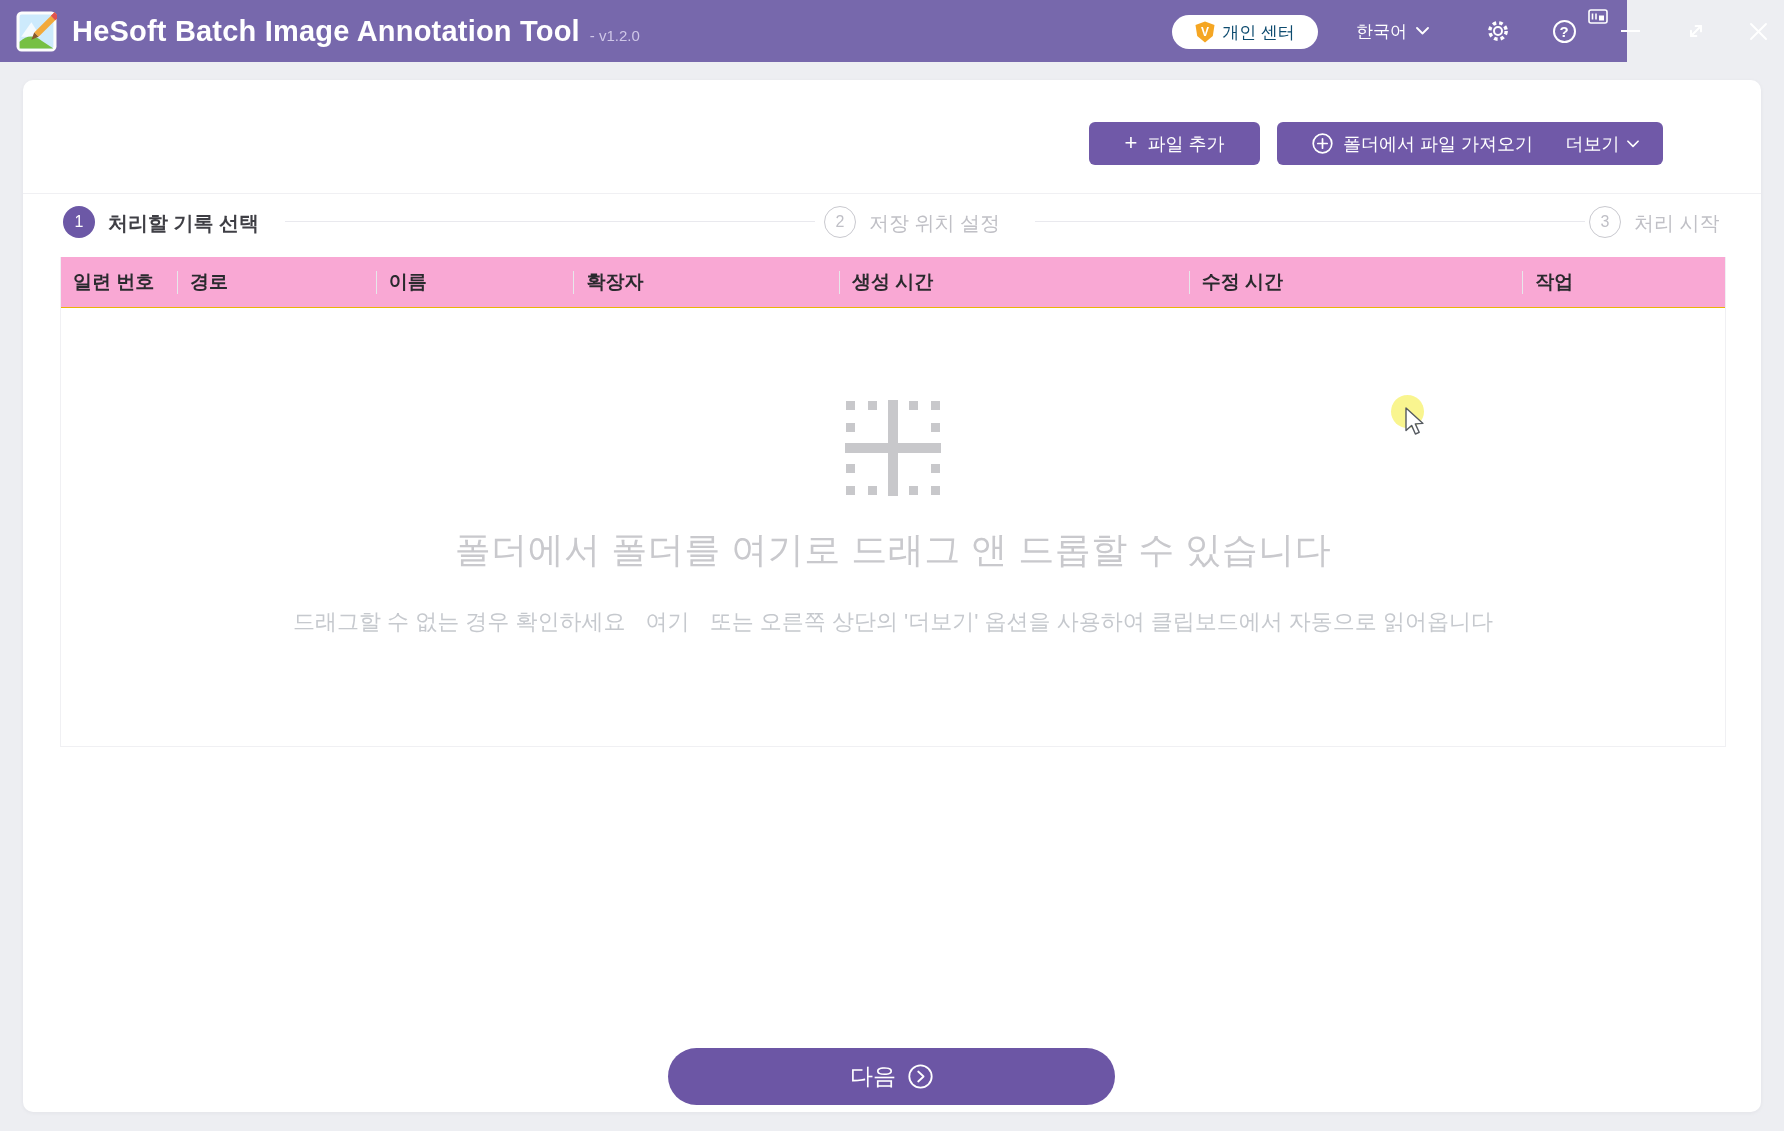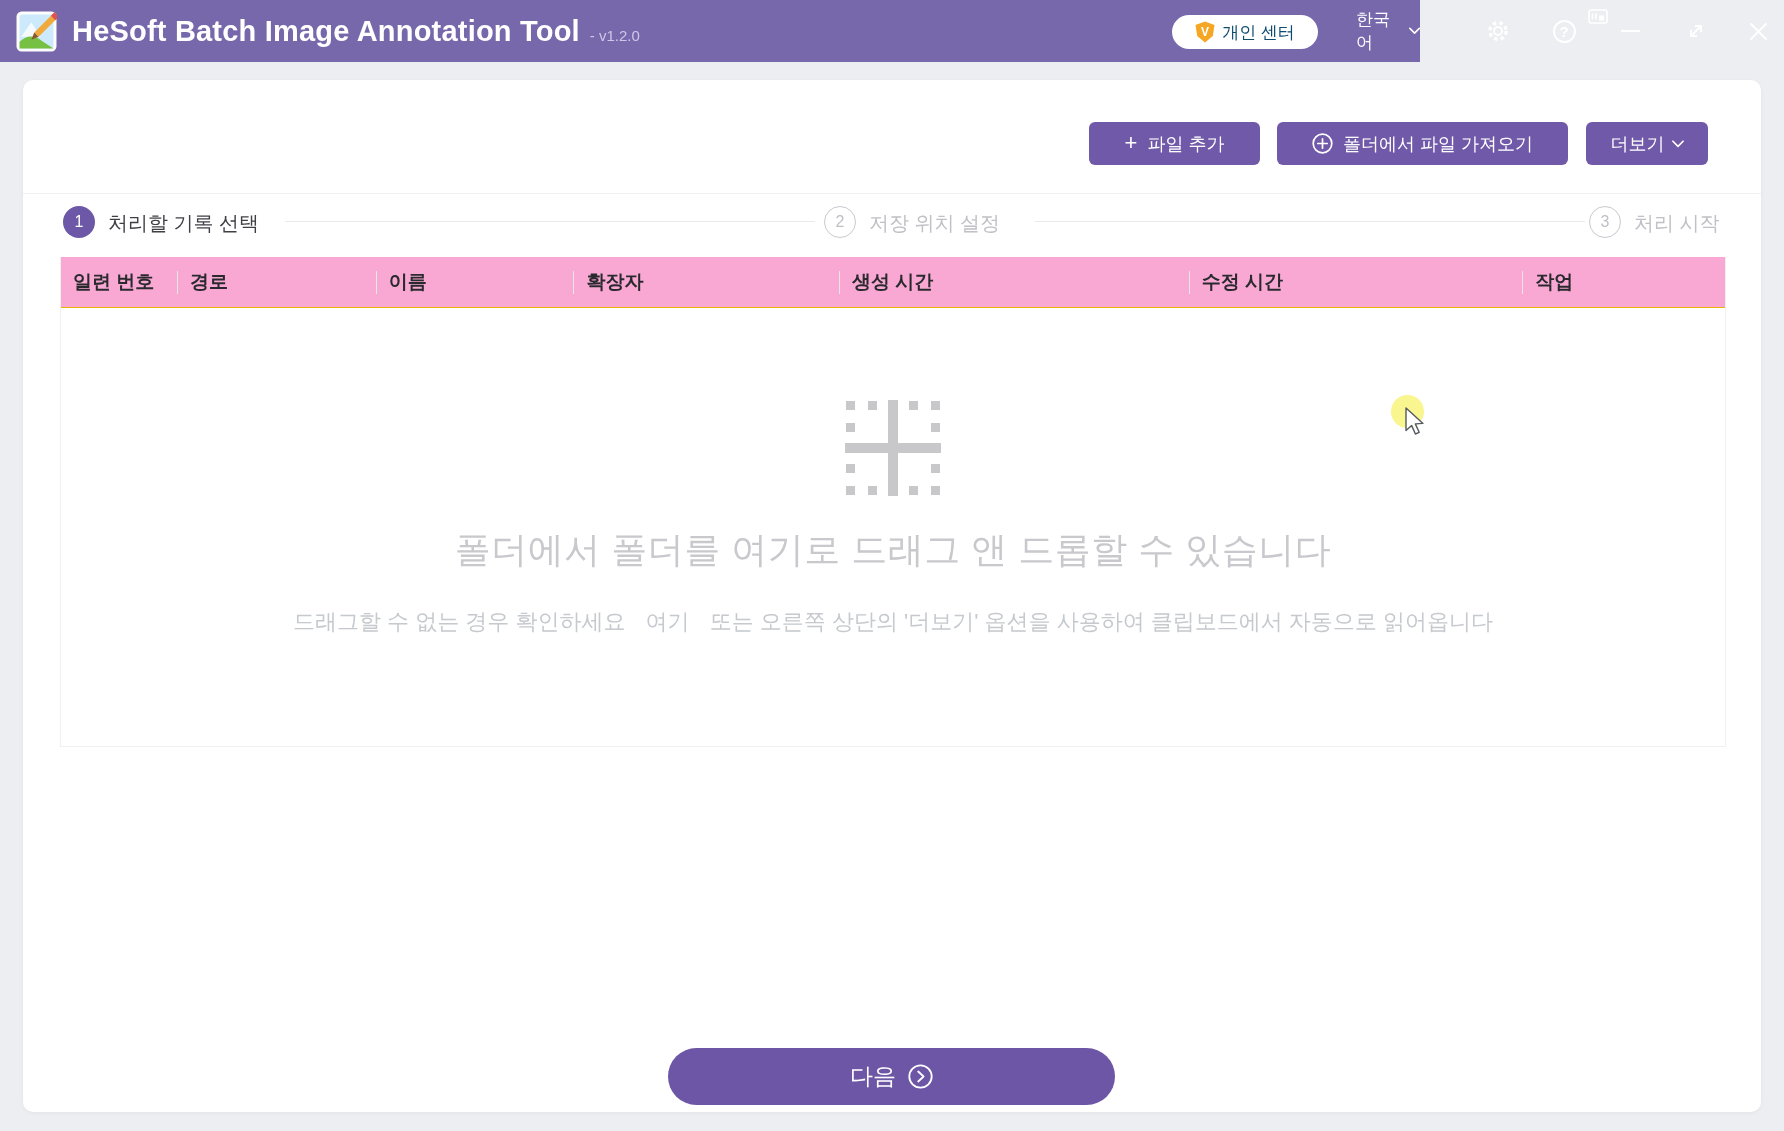--- a/index.html
+++ b/index.html
@@ -5,21 +5,21 @@
   * { box-sizing: border-box; margin: 0; padding: 0; }
   html,body { width:1784px; height:1131px; }
   body {
     position: relative;
     background:#edeef2;
     font-family:"Liberation Sans","DejaVu Sans",sans-serif;
     overflow:hidden;
   }
   
   .titlebar{
-    position:absolute; top:0; left:0; width:1420px; height:62px;
+    position:absolute; top:0; left:0; width:1627px; height:62px;
     background:#7768ac; display:flex; align-items:center;
   }
   .logo{ width:41px; height:41px; margin-left:16px; flex:0 0 auto; }
   .app-title{ color:#ffffff; font-size:29px; font-weight:700; margin-left:15px; letter-spacing:.2px; white-space:nowrap; }
   .app-version{ color:#cfc7e8; font-size:15px; margin-left:10px; margin-top:8px; }
   .tb-abs{ position:absolute; top:0; height:62px; display:flex; align-items:center; }
   .badge{
     position:absolute; left:1172px; top:15px; width:146px; height:34px;
     background:#ffffff; border-radius:17px; display:flex; align-items:center;
     justify-content:center; gap:7px; cursor:pointer;
@@ -45,34 +45,34 @@
     background:#ffffff; border-radius:10px; box-shadow:0 1px 4px rgba(40,40,60,.05);
   }
   .btn{
     position:absolute; top:42px; height:43px; background:#7059a8; color:#fff;
     border:none; border-radius:6px; font-size:18px;
     display:flex; align-items:center; justify-content:center; gap:10px;
     font-family:inherit; cursor:pointer;
   }
   .btn-add{ left:1066px; width:171px; }
   .btn-import{ left:1254px; width:291px; }
-  .btn-more{ left:1563px; width:122px;gap:7px; }
+  .btn-more{ left:1518px; width:122px;gap:7px; }
   .plus-glyph{ font-size:22px; font-weight:400; line-height:1; margin-top:-2px; }
   .toolbar-sep{ position:absolute; left:0; top:113px; width:1738px; height:1px; background:#f0f0f3; }
 
   
   .steps{ position:absolute; left:0; top:126px; width:1738px; height:32px; }
   .step-circle{
     position:absolute; top:0; width:32px; height:32px; border-radius:50%;
     display:flex; align-items:center; justify-content:center; font-size:16px;
   }
   .step-circle.active{ background:#6c58a6; color:#fff; }
   .step-circle.idle{ background:#fff; border:1px solid #c9c9cf; color:#bfbfc6; }
   .step-label{ position:absolute; top:4px; font-size:20px; white-space:nowrap; }
-  .step-label.active{ color:#3f3f45; font-weight:400; }
+  .step-label.active{ color:#3f3f45; font-weight:700; }
   .step-label.idle{ color:#c0c0c6; }
   .connector{ position:absolute; top:15px; height:1px; background:#e9e9ee; }
 
   
   .table{
     position:absolute; left:37px; top:177px; width:1666px; height:490px;
     border:1px solid #f0f0f3; border-top:none;
   }
   .thead{ display:flex; height:51px; background:#f9a8d4; border-bottom:1px solid #eab308; }
   .th{

